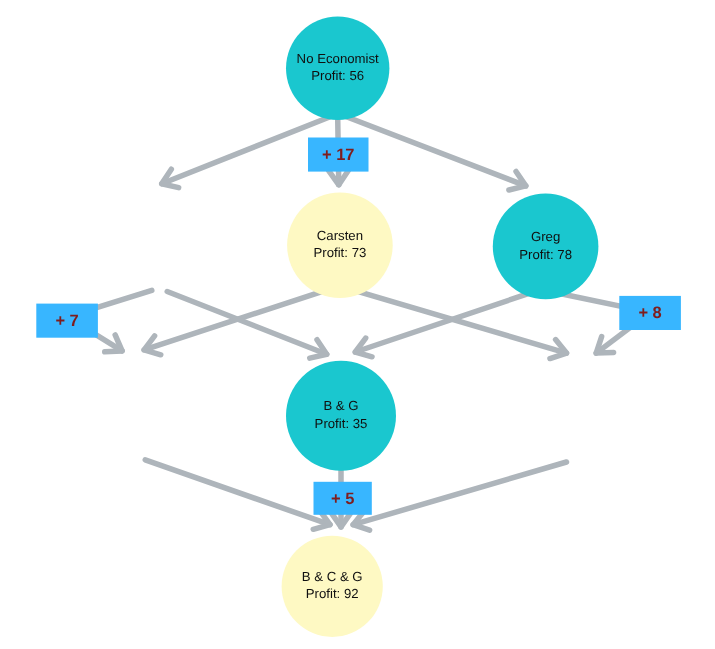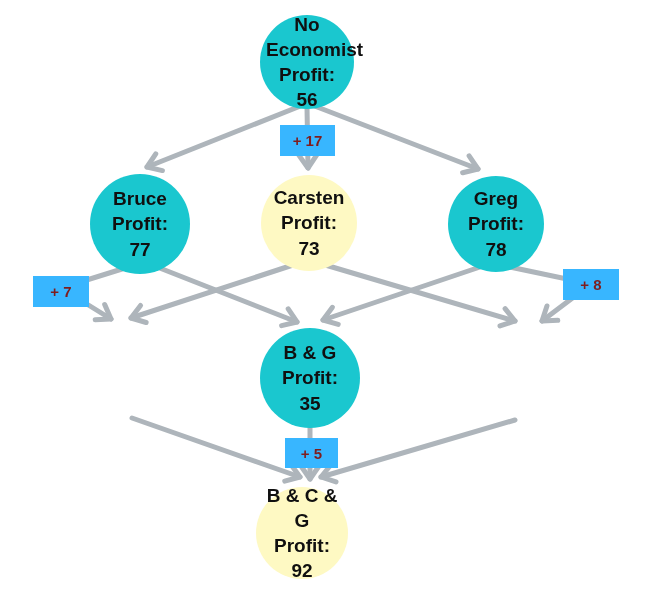--- a/index.html
+++ b/index.html
@@ -24,23 +24,22 @@
   .node {
     position: absolute;
     border-radius: 50%;
     display: flex;
     flex-direction: column;
     align-items: center;
     justify-content: center;
     text-align: center;
     z-index: 3;
     color: #101010;
-    font-size: 19px;
+    font-size: 12px;
     line-height: 1.32;
-    font-weight: bold;
   }
   .node[data-color="teal"] { background: #1ac7cf; }
   .node[data-color="blue"] { background: #fef9c3; }
   .node .node-name,
   .node .node-profit {
     display: block;
     max-width: 82px;
   }
   .badge {
     position: absolute;
@@ -84,24 +83,20 @@
   <div class="badge" style="left:280px; top:125px; width:55px; height:31px;">+ 17</div>
   <div class="badge" style="left:33px; top:276px; width:56px; height:31px;">+ 7</div>
   <div class="badge" style="left:563px; top:269px; width:56px; height:31px;">+ 8</div>
   <div class="badge" style="left:285px; top:438px; width:53px; height:30px;">+ 5</div>
 
   <div class="node" style="left:260px; top:15px; width:94px; height:94px;" data-color="teal">
     <span class="node-name">No Economist</span>
     <span class="node-profit">Profit: 56</span>
   </div>
 
-  <div class="node" style="left:90px; top:174px; width:100px; height:100px;" data-color="teal">
-    <span class="node-name">Bruce</span>
-    <span class="node-profit">Profit: 77</span>
-  </div>
 
   <div class="node" style="left:261px; top:175px; width:96px; height:96px;" data-color="blue">
     <span class="node-name">Carsten</span>
     <span class="node-profit">Profit: 73</span>
   </div>
 
   <div class="node" style="left:448px; top:176px; width:96px; height:96px;" data-color="teal">
     <span class="node-name">Greg</span>
     <span class="node-profit">Profit: 78</span>
   </div>

